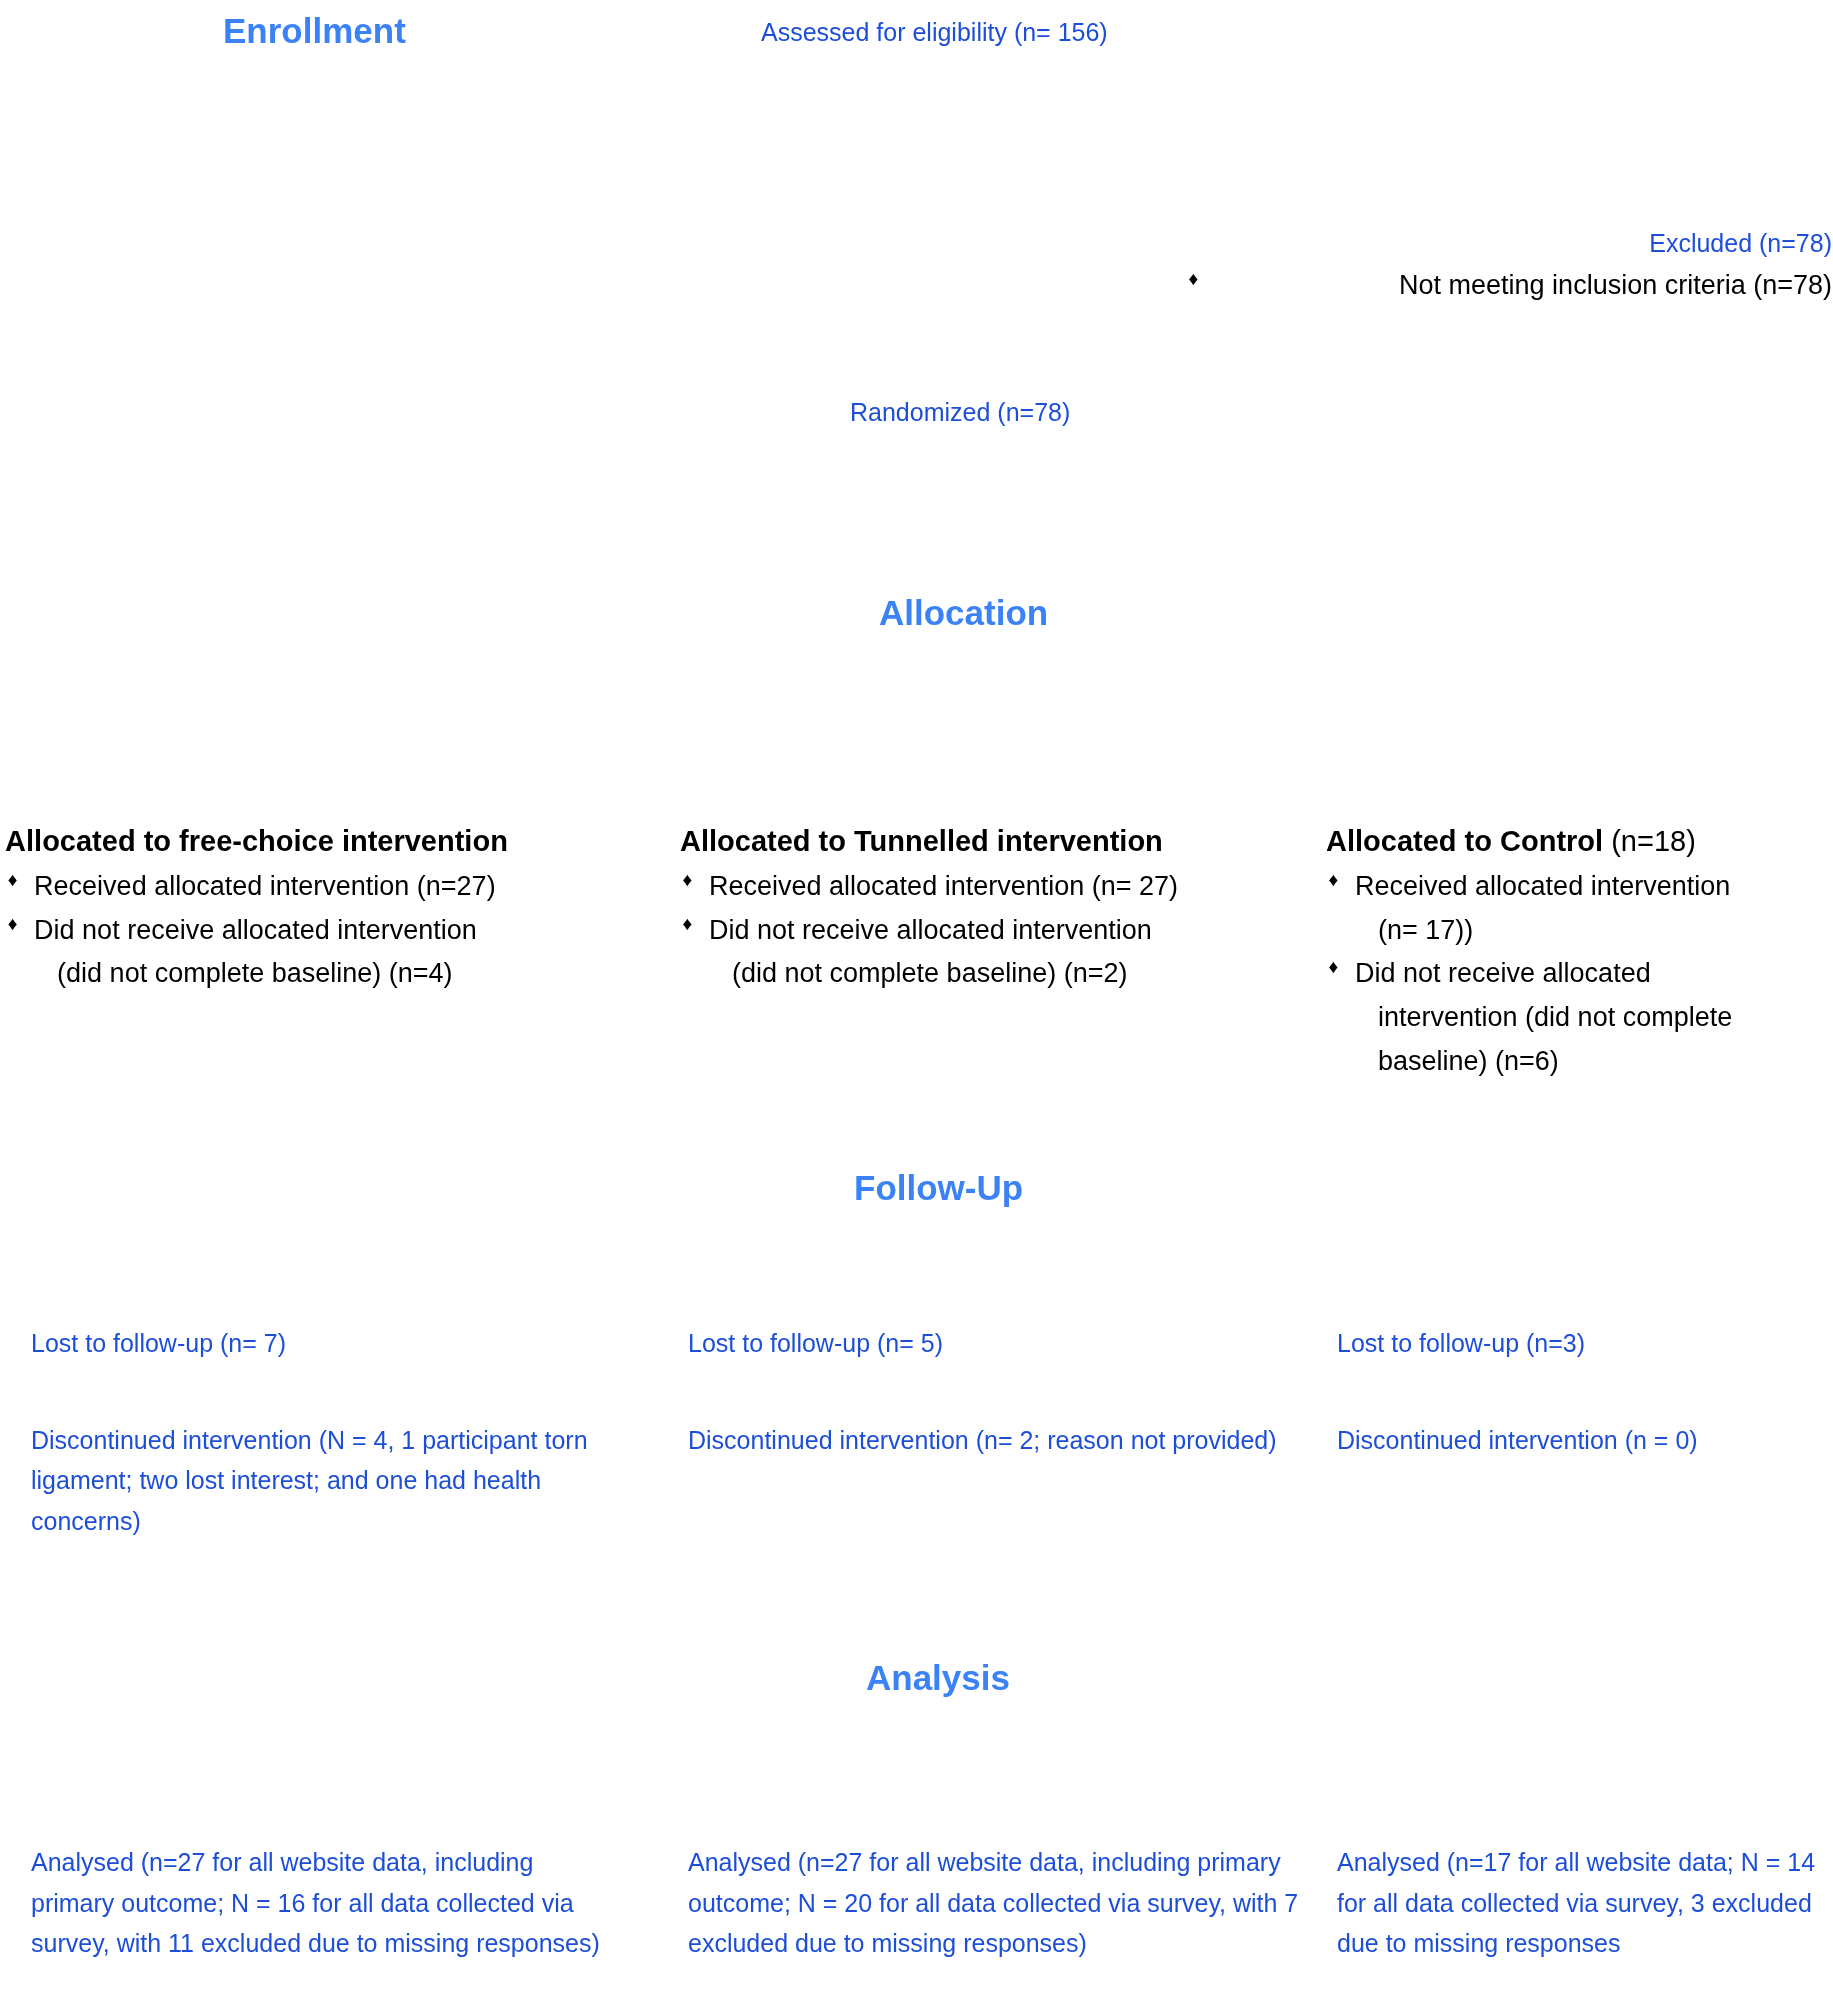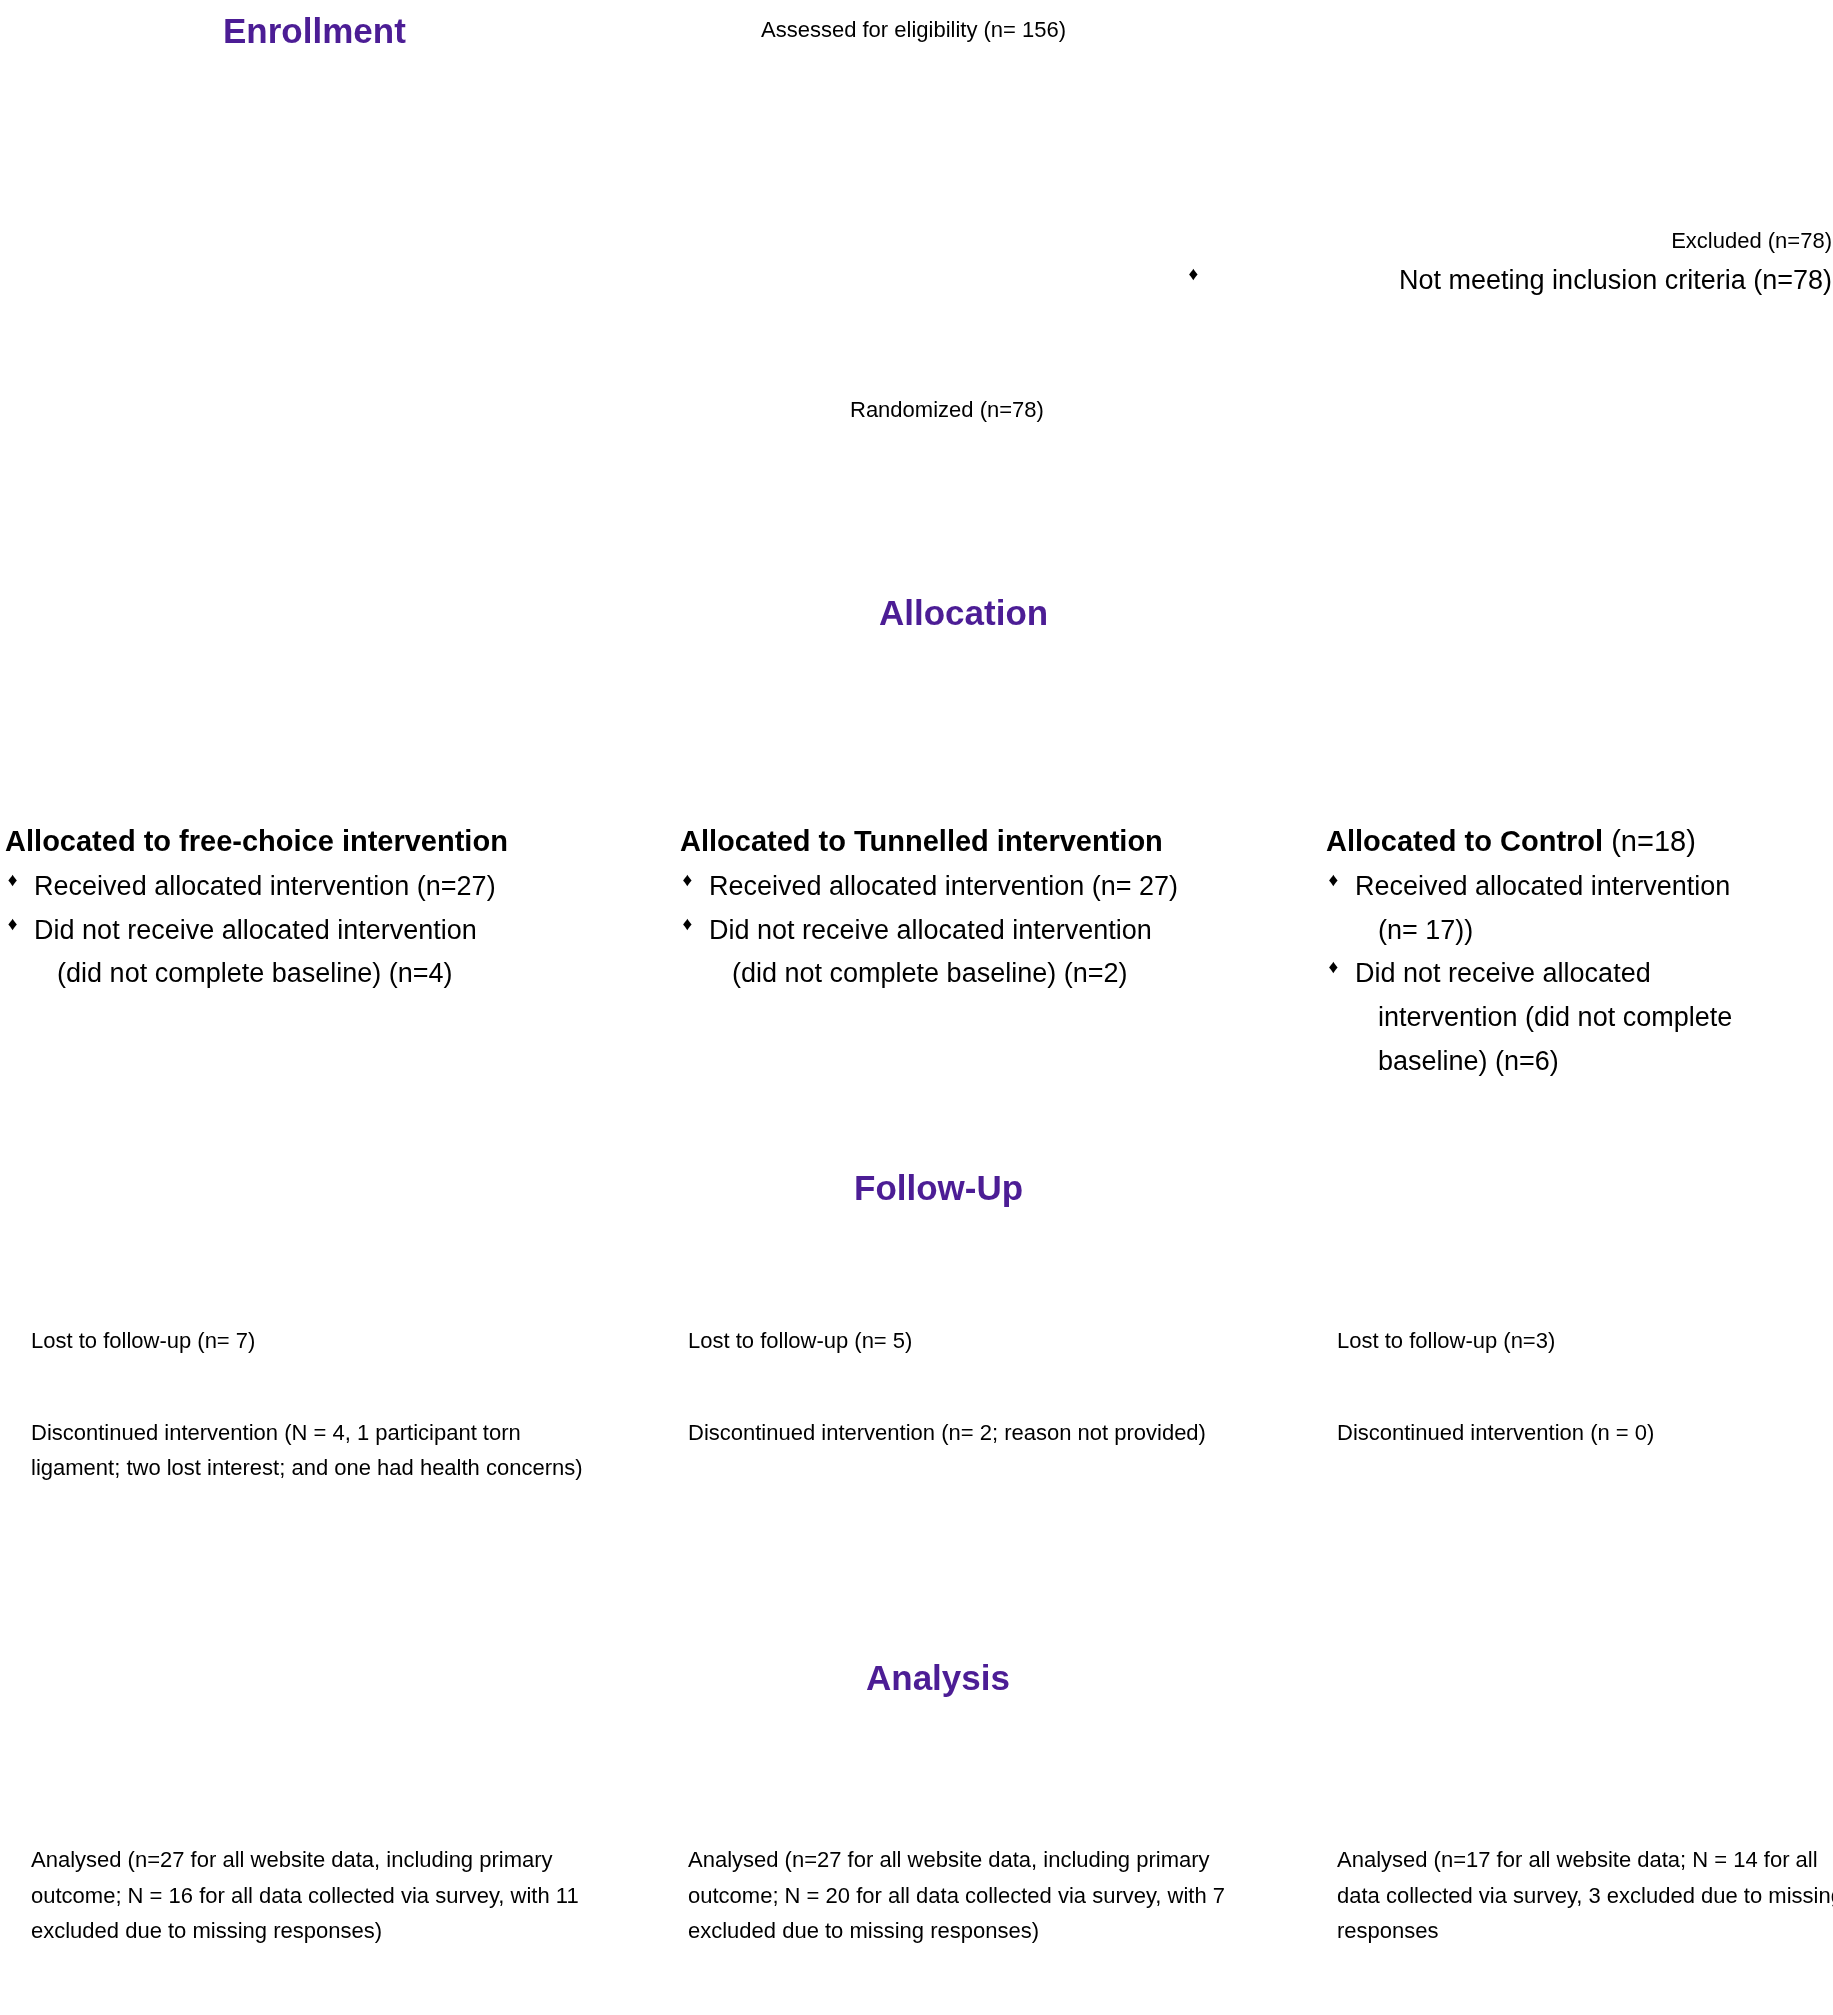--- a/index.html
+++ b/index.html
@@ -16,32 +16,32 @@
     position: relative;
     width: 1833px;
     height: 2015px;
     background: #ffffff;
     overflow: hidden;
   }
   .abs { position: absolute; }
 
   
   .stage-header {
-    color: #4c1d95;
+    color: #3b82f6;
     font-weight: bold;
     font-size: 35px;
     line-height: 1.18;
     white-space: nowrap;
   }
 
   
   .body-text {
-    font-size: 22px;
-    line-height: 1.62;
-    color: #000000;
+    font-size: 25px;
+    line-height: 1.62;
+    color: #1d4ed8;
   }
   .body-text.nowrap { white-space: nowrap; }
 
   
   .col-title {
     font-size: 29px;
     line-height: 1.62;
   }
   .col-title .lead { font-weight: bold; }
   .col-title .tail { font-weight: normal; }

